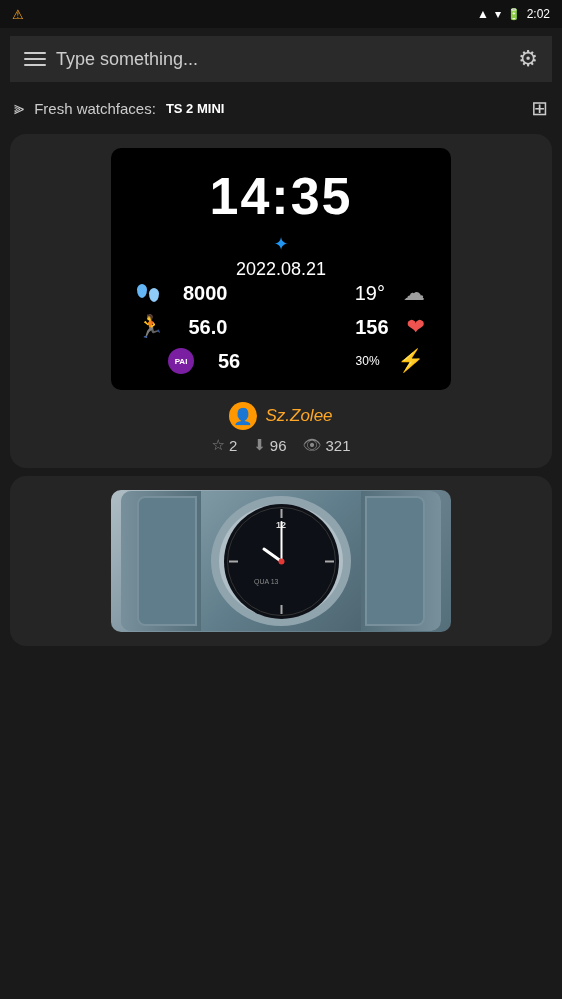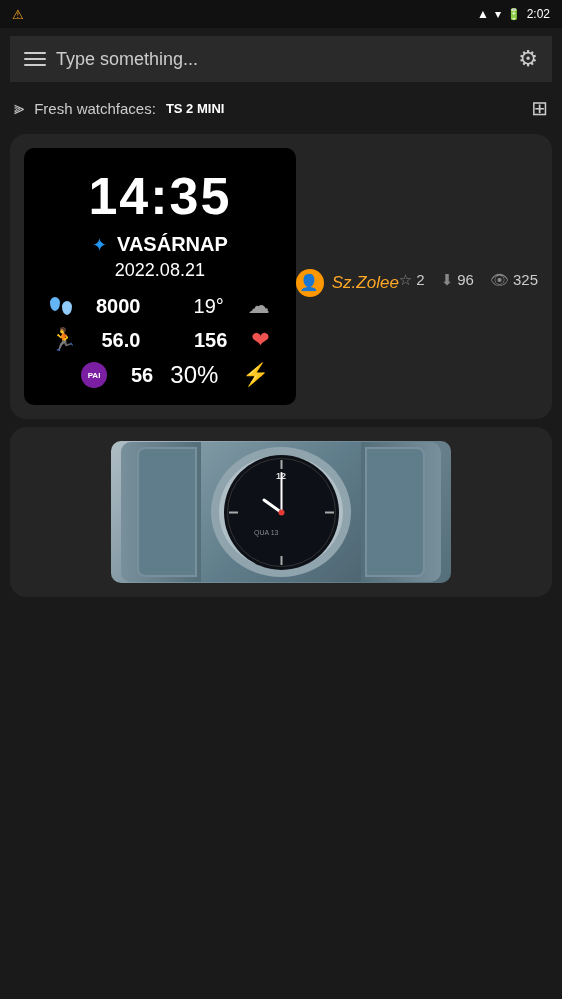--- a/index.html
+++ b/index.html
@@ -99,21 +99,21 @@
       cursor: pointer;
     }
 
     
     .card {
       background-color: #252525;
       border-radius: 16px;
       margin: 8px 10px;
       padding: 14px;
       display: flex;
-      flex-direction: row;
+      flex-direction: column;
       align-items: center;
     }
 
     
     .watchface-preview {
       width: 100%;
       max-width: 340px;
       border-radius: 10px;
       overflow: hidden;
       background-color: #000000;
@@ -143,21 +143,20 @@
     }
     .wf-day-name {
       font-size: 20px;
       font-weight: bold;
       color: #ffffff;
     }
     .wf-date {
       text-align: center;
       font-size: 18px;
       color: #ffffff;
-      margin-bottom: 12px;
     }
 
     .wf-stats {
       display: flex;
       flex-direction: column;
       gap: 8px;
       width: 100%;
     }
 
     .wf-stat-row {
@@ -170,21 +169,21 @@
     .wf-stat-left {
       display: flex;
       align-items: center;
       gap: 24px;
       width: 50%;
     }
     .wf-stat-right {
       display: flex;
       align-items: center;
       justify-content: flex-end;
-      gap: 24px;
+      gap: 18px;
       width: 50%;
       text-align: right;
     }
 
     .wf-icon-steps {
       display: flex;
       gap: 2px;
     }
     .drop {
       width: 10px;
@@ -236,21 +235,21 @@
       display: flex;
       align-items: center;
       justify-content: center;
       font-size: 8px;
       font-weight: bold;
       color: #ffffff;
       margin-left: 31px;
     }
 
     .wf-battery-val {
-      font-size: 24px;
+      font-size: 12px;
       color: #ffffff;
     }
 
     .wf-lightning {
       color: #ffeb3b;
       font-size: 22px;
     }
 
     
     .creator-row {
@@ -354,21 +353,20 @@
 </div>
 
 <div class="card">
 
   <div class="watchface-preview">
 
     <div class="wf-time">14:35</div>
 
     <div class="wf-row-day">
       <span class="wf-bluetooth">✦</span>
-      <span class="wf-day-name">VASÁRNAP</span>
     </div>
     <div class="wf-date">2022.08.21</div>
 
     <div class="wf-stats">
 
       <div class="wf-stat-row">
         <div class="wf-stat-left">
           <div class="wf-icon-steps">
             <div class="drop"></div>
             <div class="drop2"></div>
@@ -416,21 +414,21 @@
     <div class="stat-item">
       <span class="stat-star">☆</span>
       <span>2</span>
     </div>
     <div class="stat-item">
       <span class="stat-download">⬇</span>
       <span>96</span>
     </div>
     <div class="stat-item">
       <span class="stat-eye">👁</span>
-      <span>325</span>
+      <span>321</span>
     </div>
   </div>
 </div>
 
 <div class="card-partial">
   <div class="watchface-preview-2">
 
     <div style="position:relative; width:320px; height:140px; overflow:hidden; background: linear-gradient(135deg, #8fa8b0, #607d8b, #455a64); border-radius:10px; display:flex; align-items:center; justify-content:center;">
 
       <div style="position:absolute; left:0; top:0; width:80px; height:100%; background:linear-gradient(to right, #78909c, #546e7a); display:flex; align-items:center; justify-content:flex-end; padding-right:4px;">

